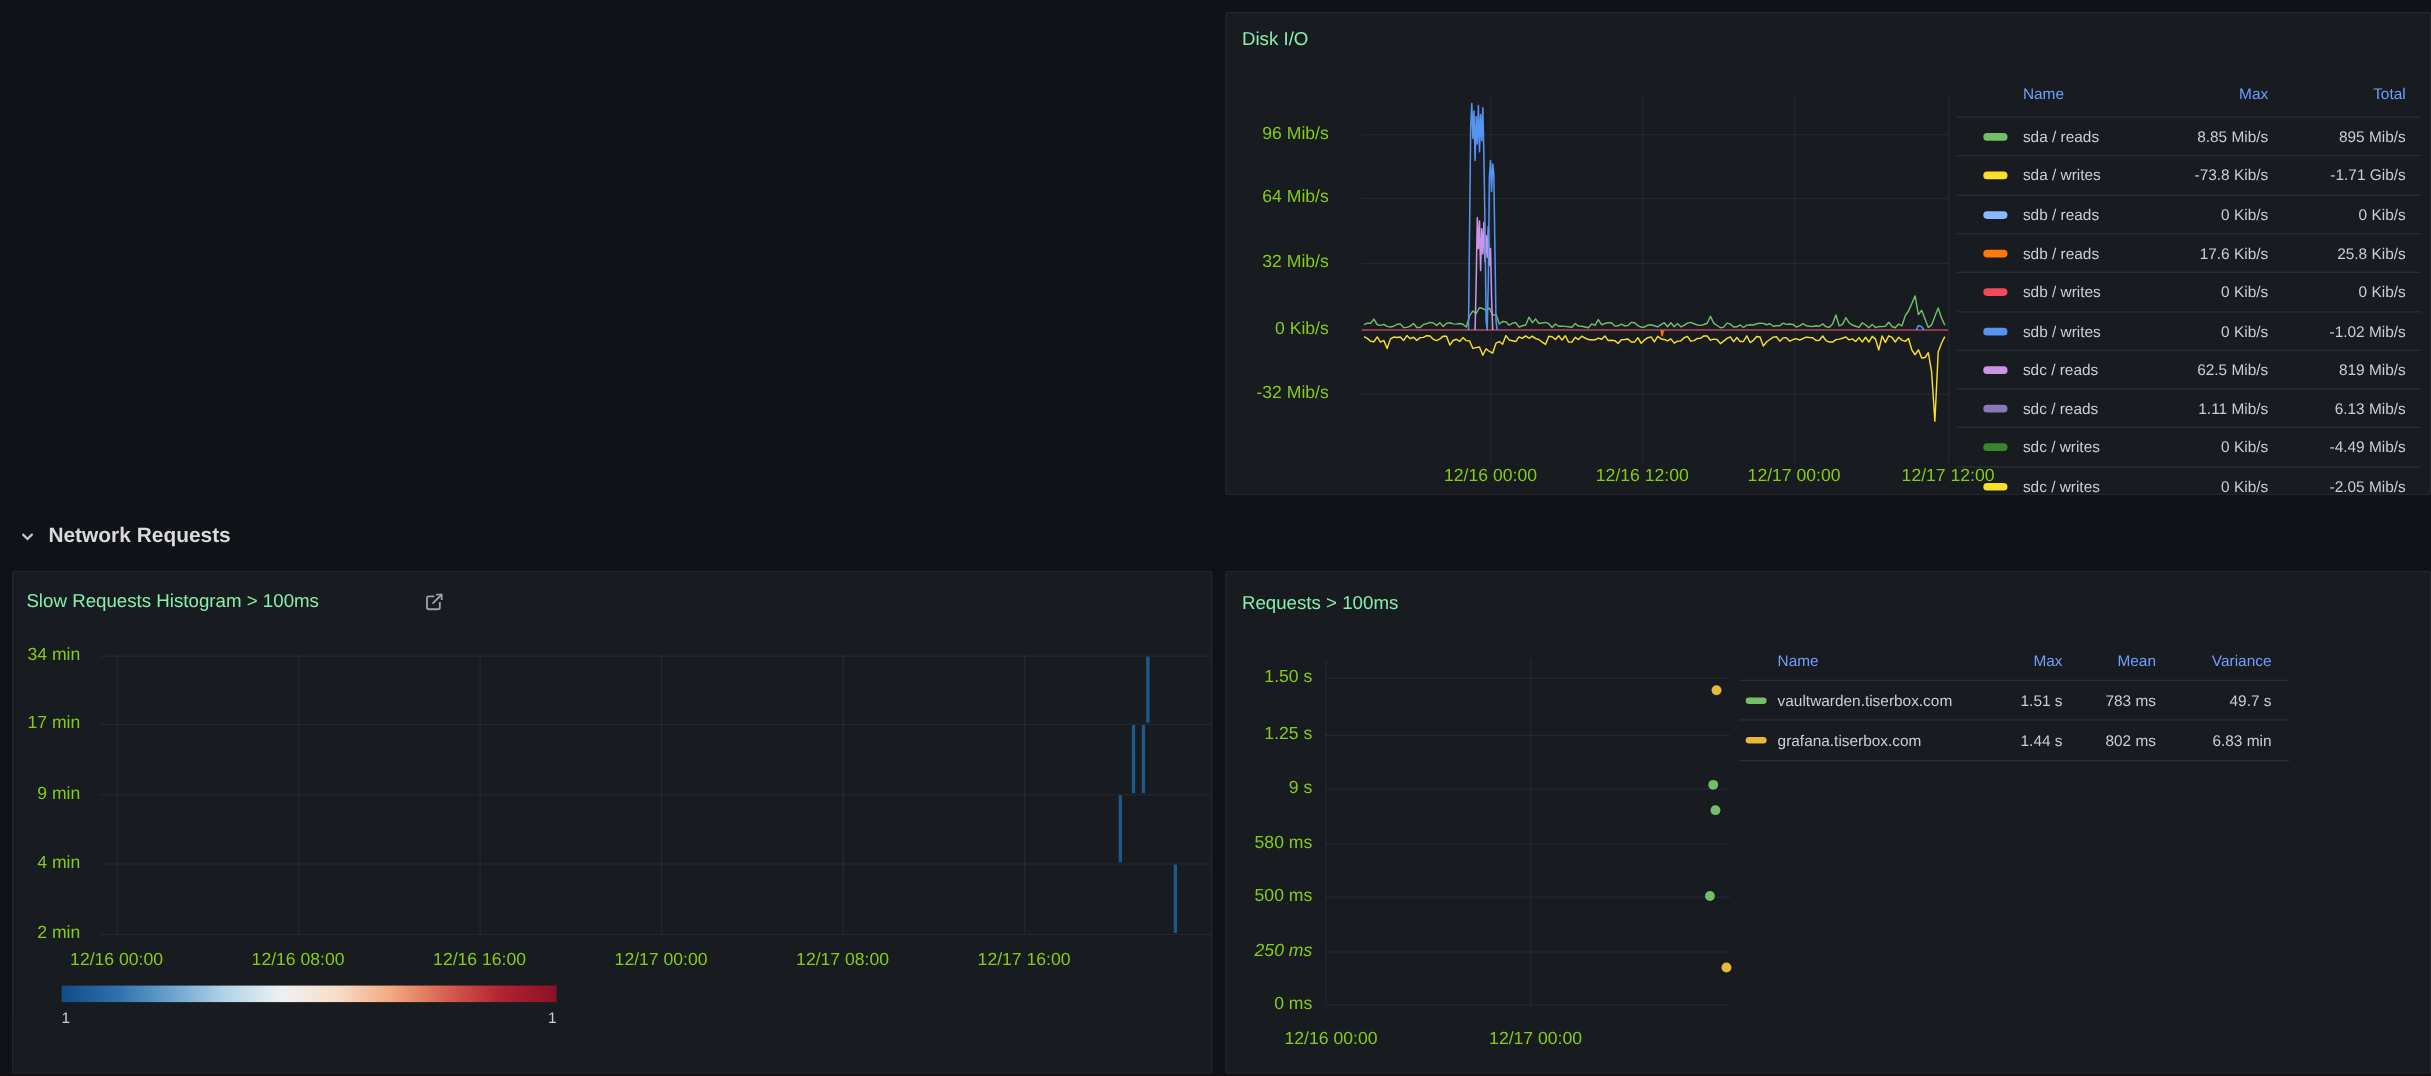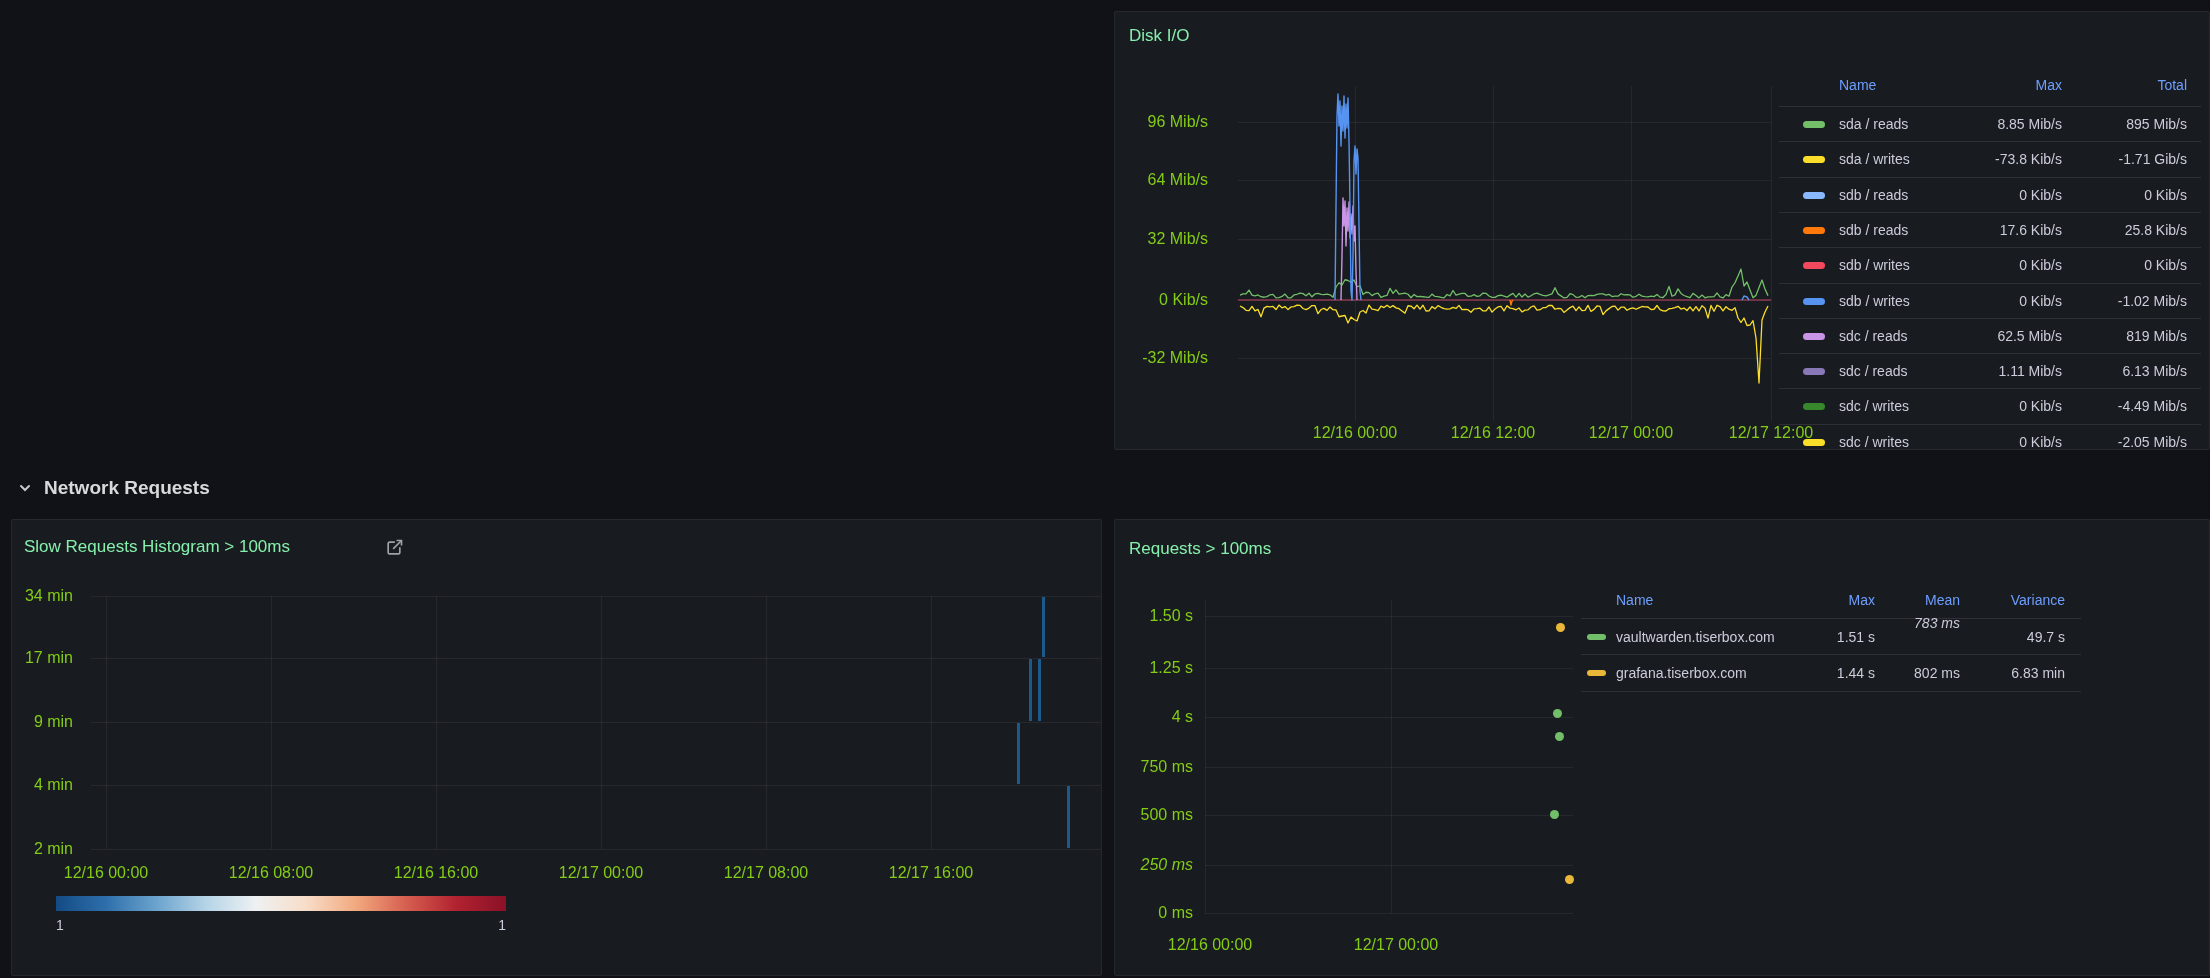--- a/index.html
+++ b/index.html
@@ -171,23 +171,23 @@
     <div class="cb-label" style="left:474px;top:397px;width:20px;text-align:right;">1</div>
   </div>
 
   <div class="panel" id="panel-req" style="left:1114px;top:519px;width:1094px;height:455px;">
     <div class="panel-title" style="left:14px;top:19px;">Requests &gt; 100ms</div>
     <div id="req-chart" style="position:absolute;left:0;top:0;width:462px;height:455px;">
         <div class="tick right" style="left: 0px; top: 87px; width: 78px;">1.50 s</div>
         <div class="grid-h" style="left: 90px; top: 96px; width: 368px;"></div>
         <div class="tick right" style="left: 0px; top: 139px; width: 78px;">1.25 s</div>
         <div class="grid-h" style="left: 90px; top: 148px; width: 368px;"></div>
-        <div class="tick right" style="left: 0px; top: 188px; width: 78px;">4 s</div>
+        <div class="tick right" style="left: 0px; top: 188px; width: 78px;">9 s</div>
         <div class="grid-h" style="left: 90px; top: 197px; width: 368px;"></div>
-        <div class="tick right" style="left: 0px; top: 238px; width: 78px;">750 ms</div>
+        <div class="tick right" style="left: 0px; top: 238px; width: 78px;">580 ms</div>
         <div class="grid-h" style="left: 90px; top: 247px; width: 368px;"></div>
         <div class="tick right" style="left: 0px; top: 286px; width: 78px;">500 ms</div>
         <div class="grid-h" style="left: 90px; top: 295px; width: 368px;"></div>
         <div class="tick right" style="left: 0px; top: 336px; width: 78px; font-style: italic;">250 ms</div>
         <div class="grid-h" style="left: 90px; top: 345px; width: 368px;"></div>
         <div class="tick right" style="left: 0px; top: 384px; width: 78px;">0 ms</div>
         <div class="grid-h" style="left: 90px; top: 393px; width: 368px;"></div>
         <div class="grid-v" style="left: 90px; top: 80px; height: 313px;"></div>
         <div class="tick center" style="left: 95px; top: 416px;">12/16 00:00</div>
         <div class="grid-v" style="left: 276px; top: 80px; height: 313px;"></div>
@@ -202,21 +202,21 @@
         <div class="lg-header" style="left: 35px; top: 72px;">Name</div>
         <div class="lg-header" style="left: 194px; top: 72px; width: 100px; text-align: right;">Max</div>
         <div class="lg-header" style="left: 279px; top: 72px; width: 100px; text-align: right;">Mean</div>
         <div class="lg-header" style="left: 364px; top: 72px; width: 120px; text-align: right;">Variance</div>
         <div class="lg-sep" style="left: 0px; top: 98px; width: 500px;"></div>
         <div class="lg-sep" style="left: 0px; top: 134px; width: 500px;"></div>
         <div class="lg-sep" style="left: 0px; top: 171px; width: 500px;"></div>
         <div class="swatch" style="left: 6px; top: 114px; width: 19px; height: 6px; background: rgb(115, 191, 105);"></div>
         <div class="lg-cell name-cell" style="left: 35px; top: 106px; line-height: 22px;">vaultwarden.tiserbox.com</div>
         <div class="lg-cell num" style="left: 194px; top: 106px; width: 100px; line-height: 22px;">1.51 s</div>
-        <div class="lg-cell num" style="left: 279px; top: 92px; width: 100px; line-height: 22px; font-style: italic;">783 ms</div>
+        <div class="lg-cell num" style="left: 279px; top: 106px; width: 100px; line-height: 22px;">783 ms</div>
         <div class="lg-cell num" style="left: 364px; top: 106px; width: 120px; line-height: 22px;">49.7 s</div>
         <div class="swatch" style="left: 6px; top: 150px; width: 19px; height: 6px; background: rgb(234, 184, 57);"></div>
         <div class="lg-cell name-cell" style="left: 35px; top: 142px; line-height: 22px;">grafana.tiserbox.com</div>
         <div class="lg-cell num" style="left: 194px; top: 142px; width: 100px; line-height: 22px;">1.44 s</div>
         <div class="lg-cell num" style="left: 279px; top: 142px; width: 100px; line-height: 22px;">802 ms</div>
         <div class="lg-cell num" style="left: 364px; top: 142px; width: 120px; line-height: 22px;">6.83 min</div>
       </div>
   </div>
 
 </div>

